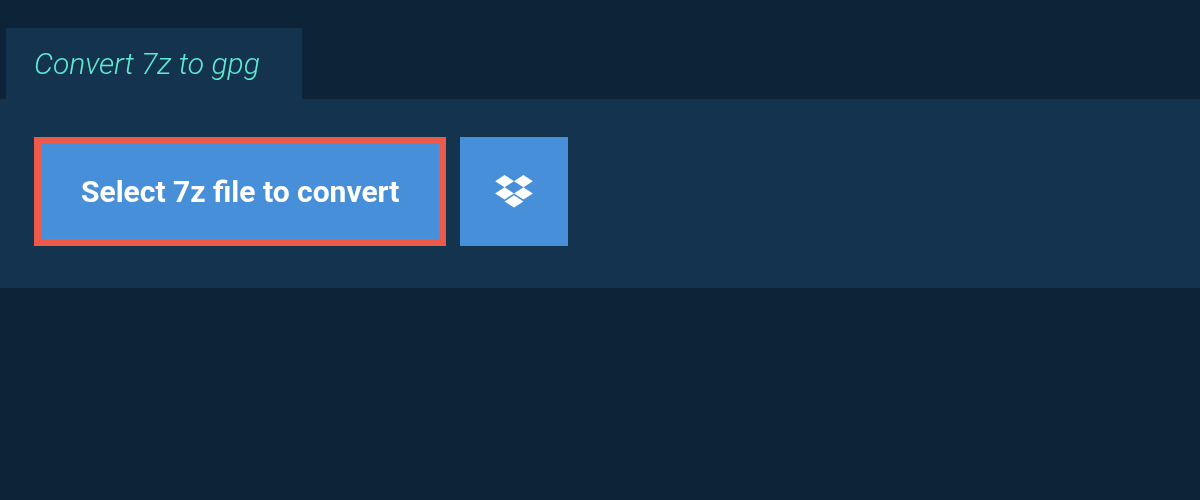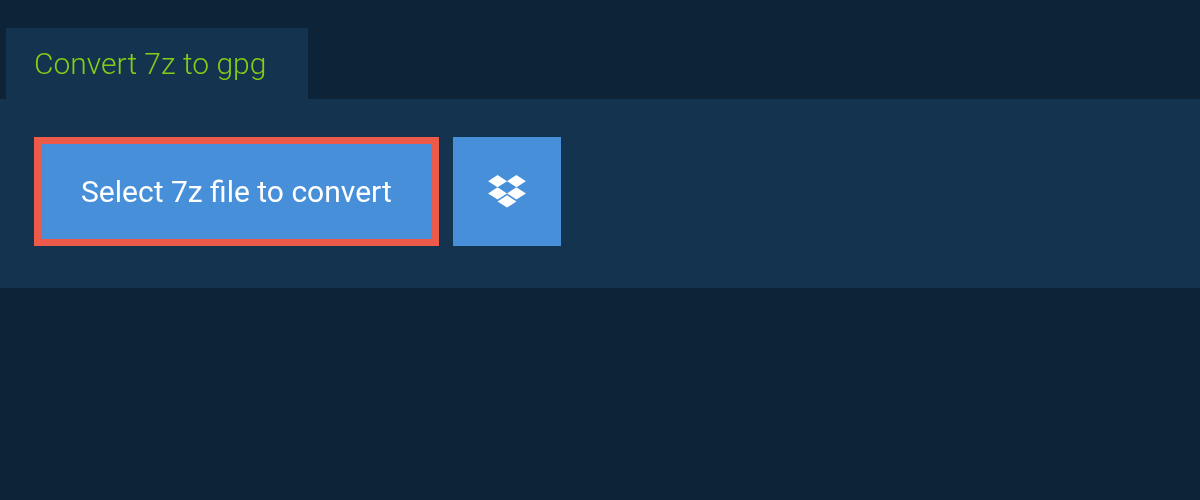--- a/index.html
+++ b/index.html
@@ -13,43 +13,44 @@
       background: #0d2438;
       font-family: -apple-system, BlinkMacSystemFont, "Segoe UI", Roboto, sans-serif;
       overflow: hidden;
     }
     .tab-container {
       padding-top: 28px;
     }
     .tab {
       display: inline-block;
       background: #13334f;
-      color: #84cc16;
+      color: #5eead4;
       font-size: 30px;
       font-weight: 300;
       padding: 18px 42px 18px 28px;
       margin-left: 6px;
+      font-style: italic;
     }
     .panel {
       background: #13334f;
       width: 100%;
       padding: 38px 34px 42px 34px;
       margin-top: 0;
     }
     .button-row {
       display: flex;
       gap: 14px;
       align-items: stretch;
     }
     .select-button {
       background: #488fd9;
       border: 7px solid #ec5a4a;
       color: #ffffff;
       font-size: 30px;
-      font-weight: 400;
+      font-weight: 700;
       padding: 30px 40px;
       cursor: pointer;
       display: flex;
       align-items: center;
       justify-content: center;
       white-space: nowrap;
     }
     .dropbox-button {
       background: #488fd9;
       width: 108px;

